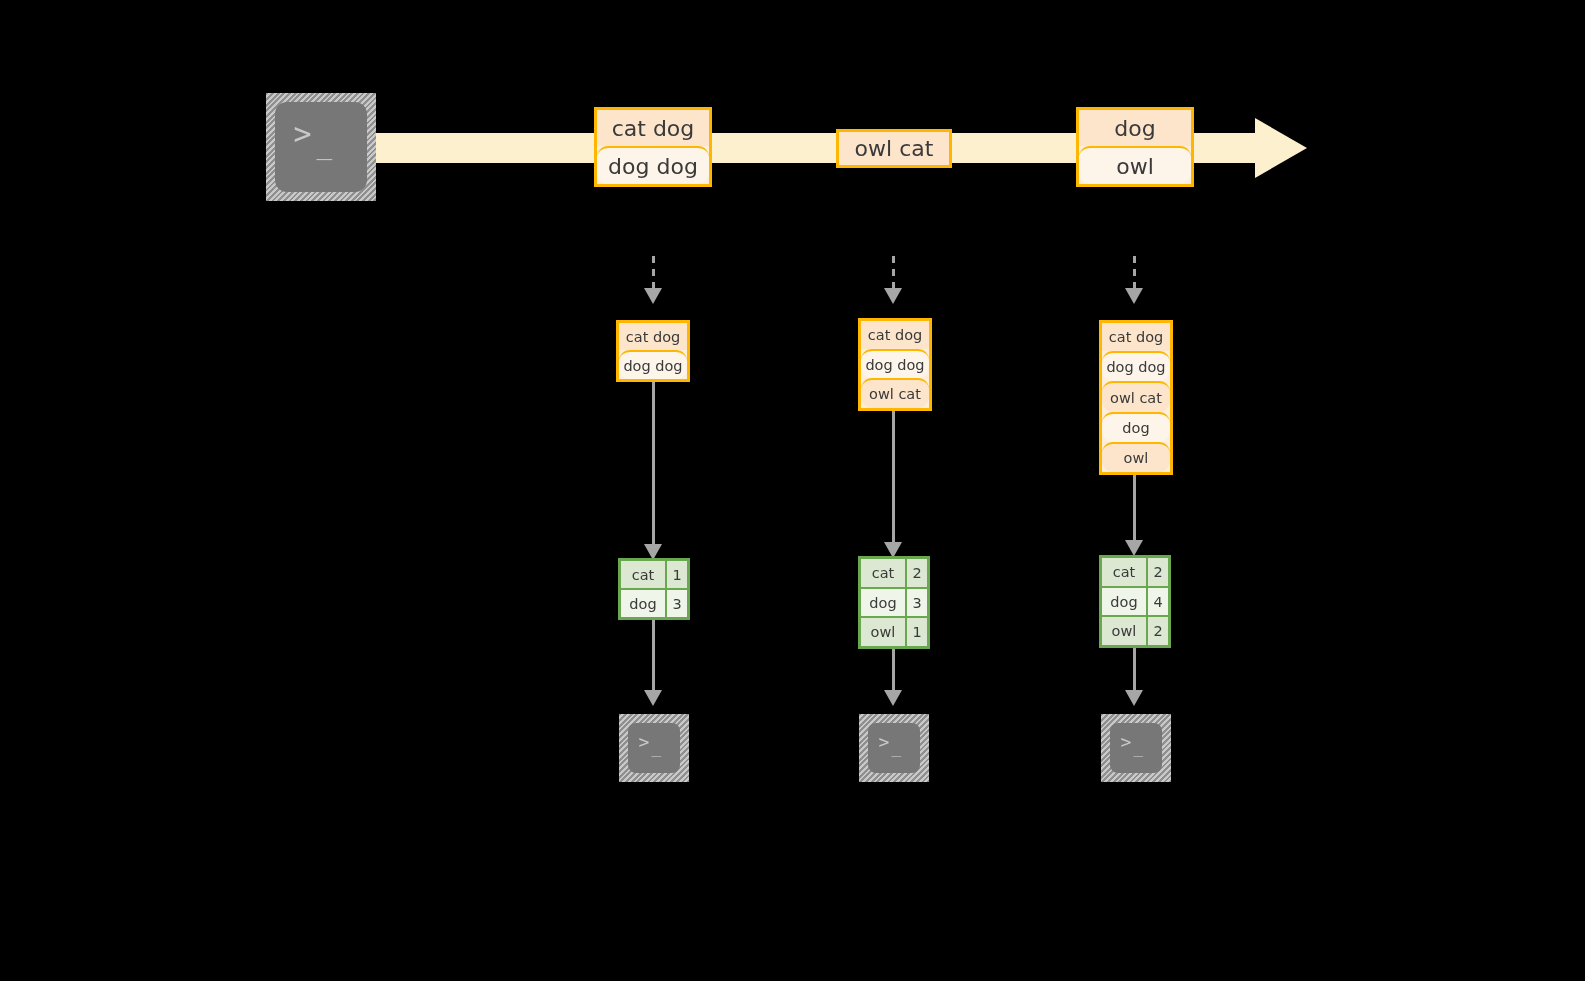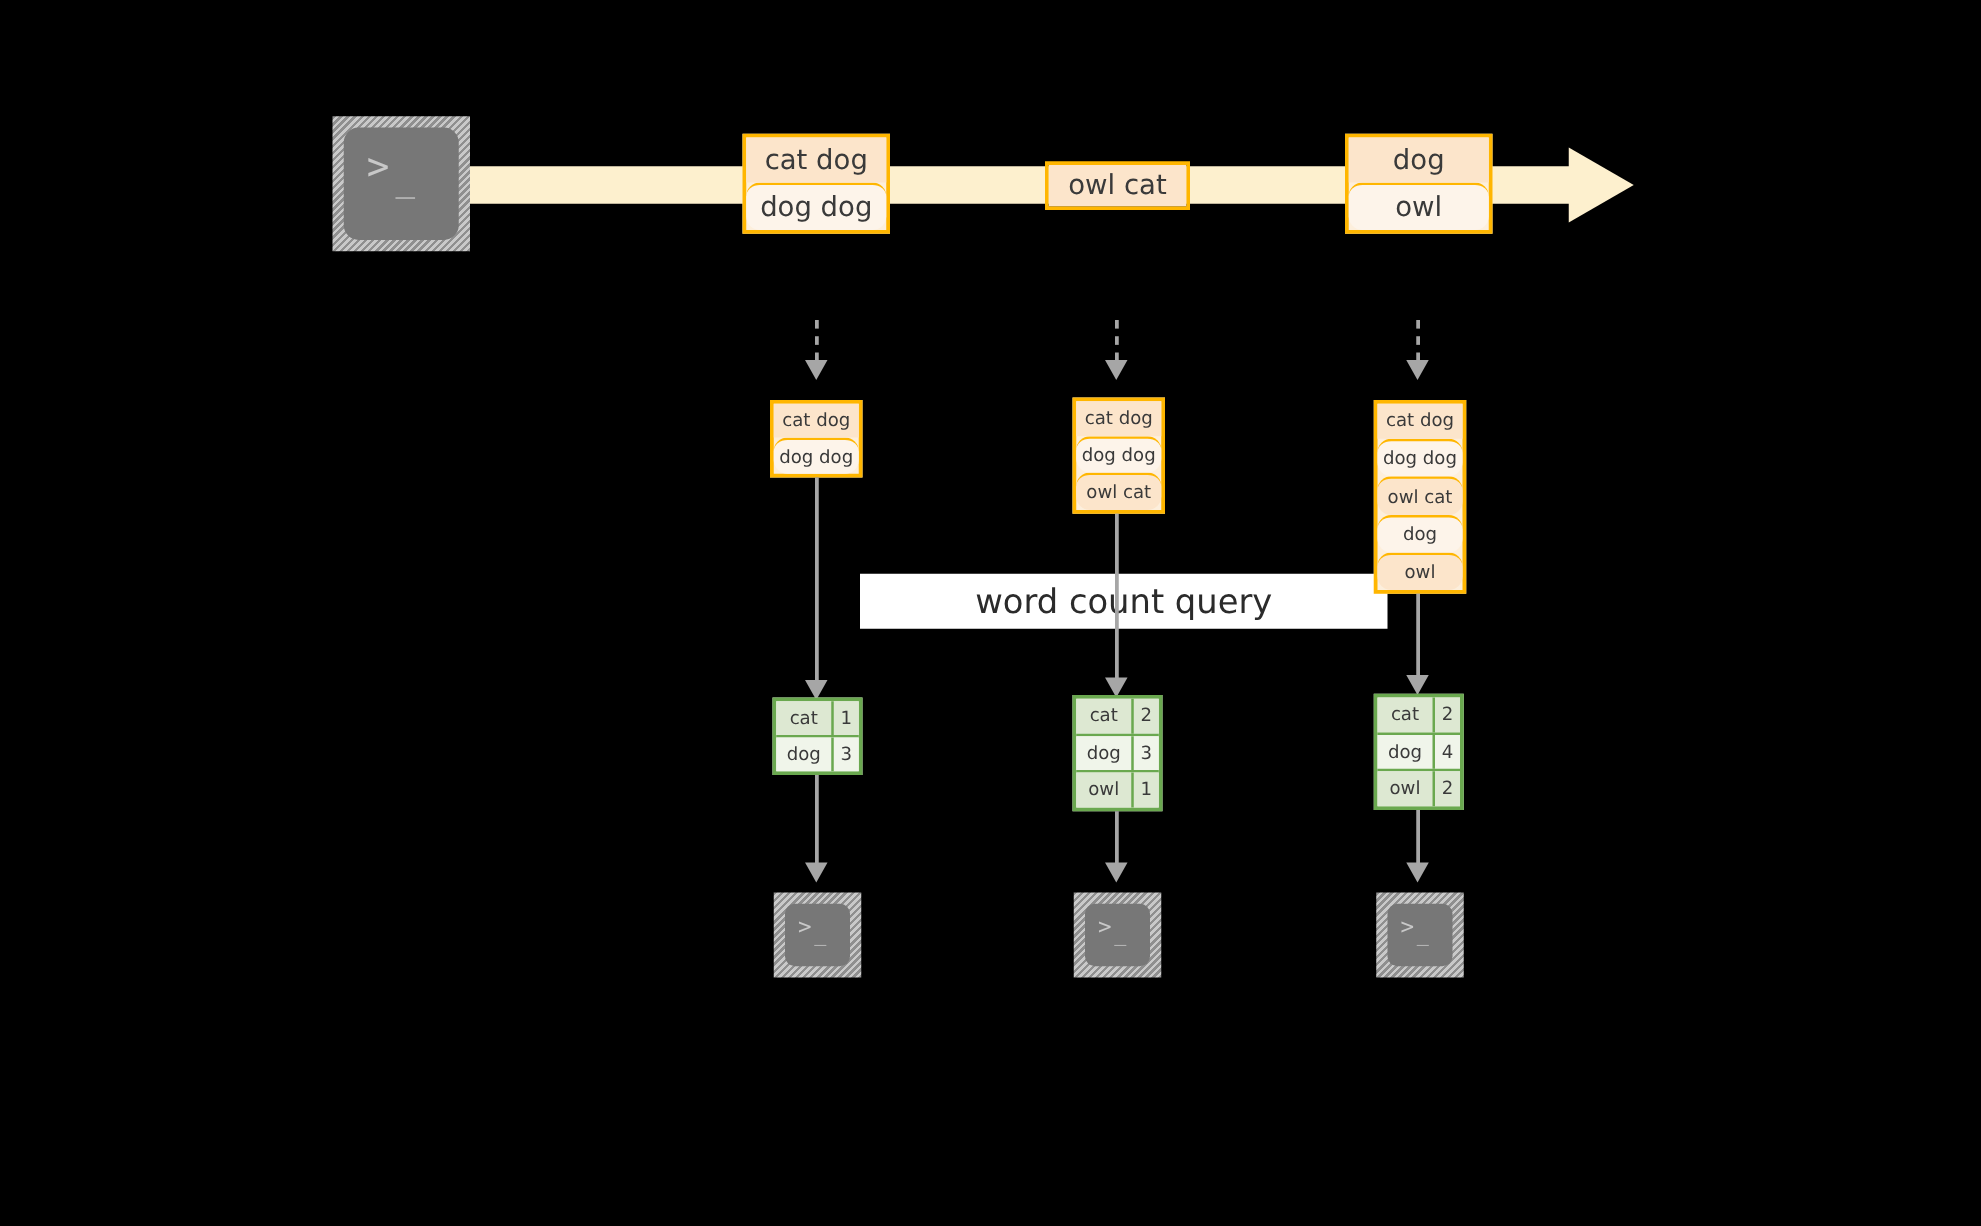--- a/index.html
+++ b/index.html
@@ -176,23 +176,20 @@
 
   <div class="rec-group big" style="left:836px; top:129px; width:116px; height:39px;">
     <div class="rec-cell shade-a">owl cat</div>
   </div>
 
   <div class="rec-group big" style="left:1076px; top:107px; width:118px; height:80px;">
     <div class="rec-cell shade-a">dog</div>
     <div class="rec-cell shade-b">owl</div>
   </div>
 
-  <div class="query-band" style="left:688px; top:459px; width:422px; height:44px;">
-    <span>word count query</span>
-  </div>
 
   <div class="arr-line dashed" style="left:652px; top:256px; height:34px;"></div>
   <div class="arr-head" style="left:644px; top:288px;"></div>
 
   <div class="rec-group small" style="left:616px; top:320px; width:74px; height:62px;">
     <div class="rec-cell shade-a">cat dog</div>
     <div class="rec-cell shade-b">dog dog</div>
   </div>
 
   <div class="arr-line" style="left:652px; top:382px; height:172px;"></div>

